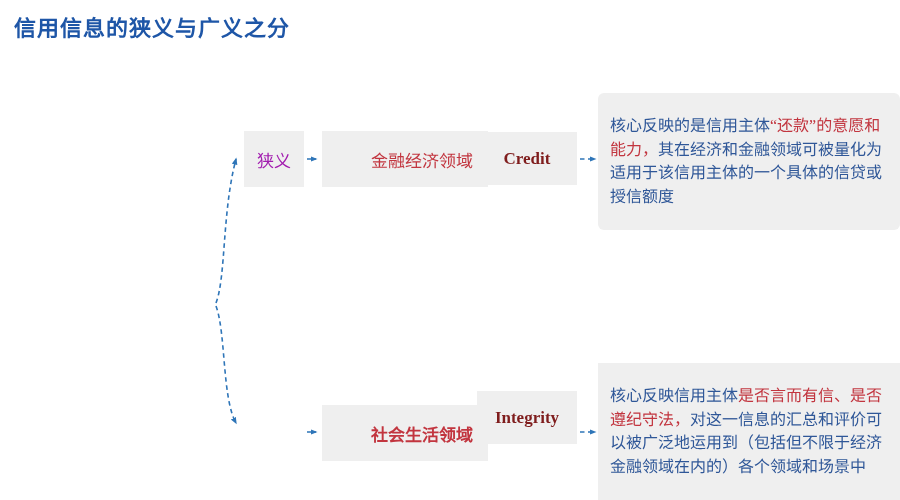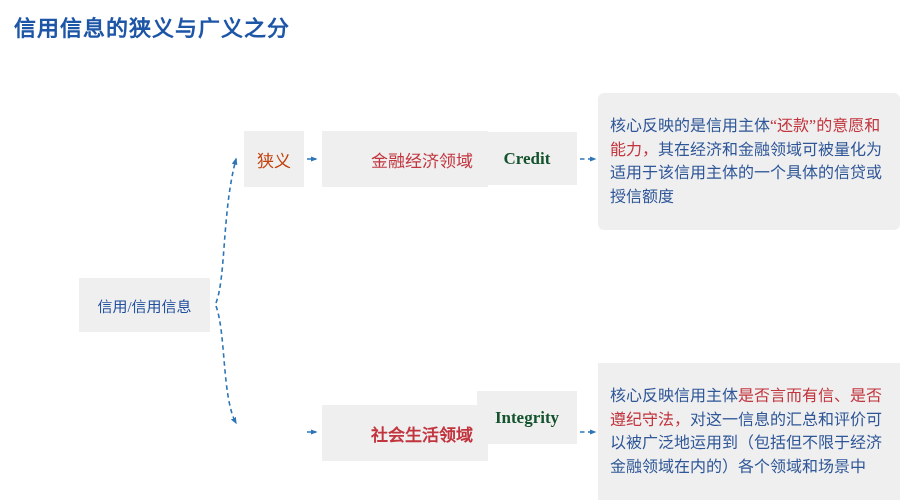--- a/index.html
+++ b/index.html
@@ -13,27 +13,27 @@
     position:absolute;left:14px;top:10px;margin:0;
     font-size:22px;font-weight:bold;color:#1E56A7;letter-spacing:1px;
   }
   .node{
     position:absolute;background:#EFEFEF;
     display:flex;align-items:center;justify-content:center;
     text-align:center;
   }
   .node span{display:block;}
   .root-node{left:79px;top:278px;width:131px;height:54px;font-size:15px;color:#1F4E9C;}
-  .cat-node{left:244px;width:60px;height:56px;font-size:17px;color:#c2410c;}
+  .cat-node{left:244px;width:60px;height:56px;font-size:17px;color:#a21caf;}
   .cat-narrow{top:131px;}
   .cat-broad{top:405px;}
   .domain-node{left:322px;width:132px;height:56px;font-size:17px;color:#C2353F;padding-left:34px;}
   .domain-top{top:131px;}
   .domain-bottom{top:405px;font-weight:bold;}
-  .term-node{left:477px;width:100px;height:53px;font-size:17px;font-weight:bold;color:#14532d;}
+  .term-node{left:477px;width:100px;height:53px;font-size:17px;font-weight:bold;color:#7f1d1d;}
   .term-top{top:132px;}
   .term-bottom{top:391px;}
   .desc-block{
     position:absolute;left:598px;width:302px;background:#EFEFEF;
     box-sizing:border-box;padding:21px 12px 0 12px;
     font-size:16px;line-height:23.5px;color:#2F5798;text-align:left;
   }
   .desc-top{top:93px;height:137px;border-radius:6px;}
   .desc-bottom{top:363px;height:137px;}
   .hl{color:#C2353F;}
@@ -58,23 +58,20 @@
 
     <line x1="307" y1="159" x2="316" y2="159" stroke="#2E75B8" stroke-width="1.6" stroke-dasharray="4.5 3.5" marker-end="url(#arrowhead)"></line>
     <line x1="457" y1="159" x2="473" y2="159" stroke="#2E75B8" stroke-width="1.6" stroke-dasharray="4.5 3.5" marker-end="url(#arrowhead)"></line>
     <line x1="580" y1="159" x2="595" y2="159" stroke="#2E75B8" stroke-width="1.6" stroke-dasharray="4.5 3.5" marker-end="url(#arrowhead)"></line>
 
     <line x1="307" y1="432" x2="316" y2="432" stroke="#2E75B8" stroke-width="1.6" stroke-dasharray="4.5 3.5" marker-end="url(#arrowhead)"></line>
     <line x1="457" y1="432" x2="473" y2="432" stroke="#2E75B8" stroke-width="1.6" stroke-dasharray="4.5 3.5" marker-end="url(#arrowhead)"></line>
     <line x1="580" y1="432" x2="595" y2="432" stroke="#2E75B8" stroke-width="1.6" stroke-dasharray="4.5 3.5" marker-end="url(#arrowhead)"></line>
   </svg>
 
-  <div class="node root-node">
-    <span>信用/信用信息</span>
-  </div>
 
   <div class="node cat-node cat-narrow">
     <span>狭义</span>
   </div>
   <div class="node domain-node domain-top">
     <span>金融经济领域</span>
   </div>
   <div class="node term-node term-top">
     <span>Credit</span>
   </div>

